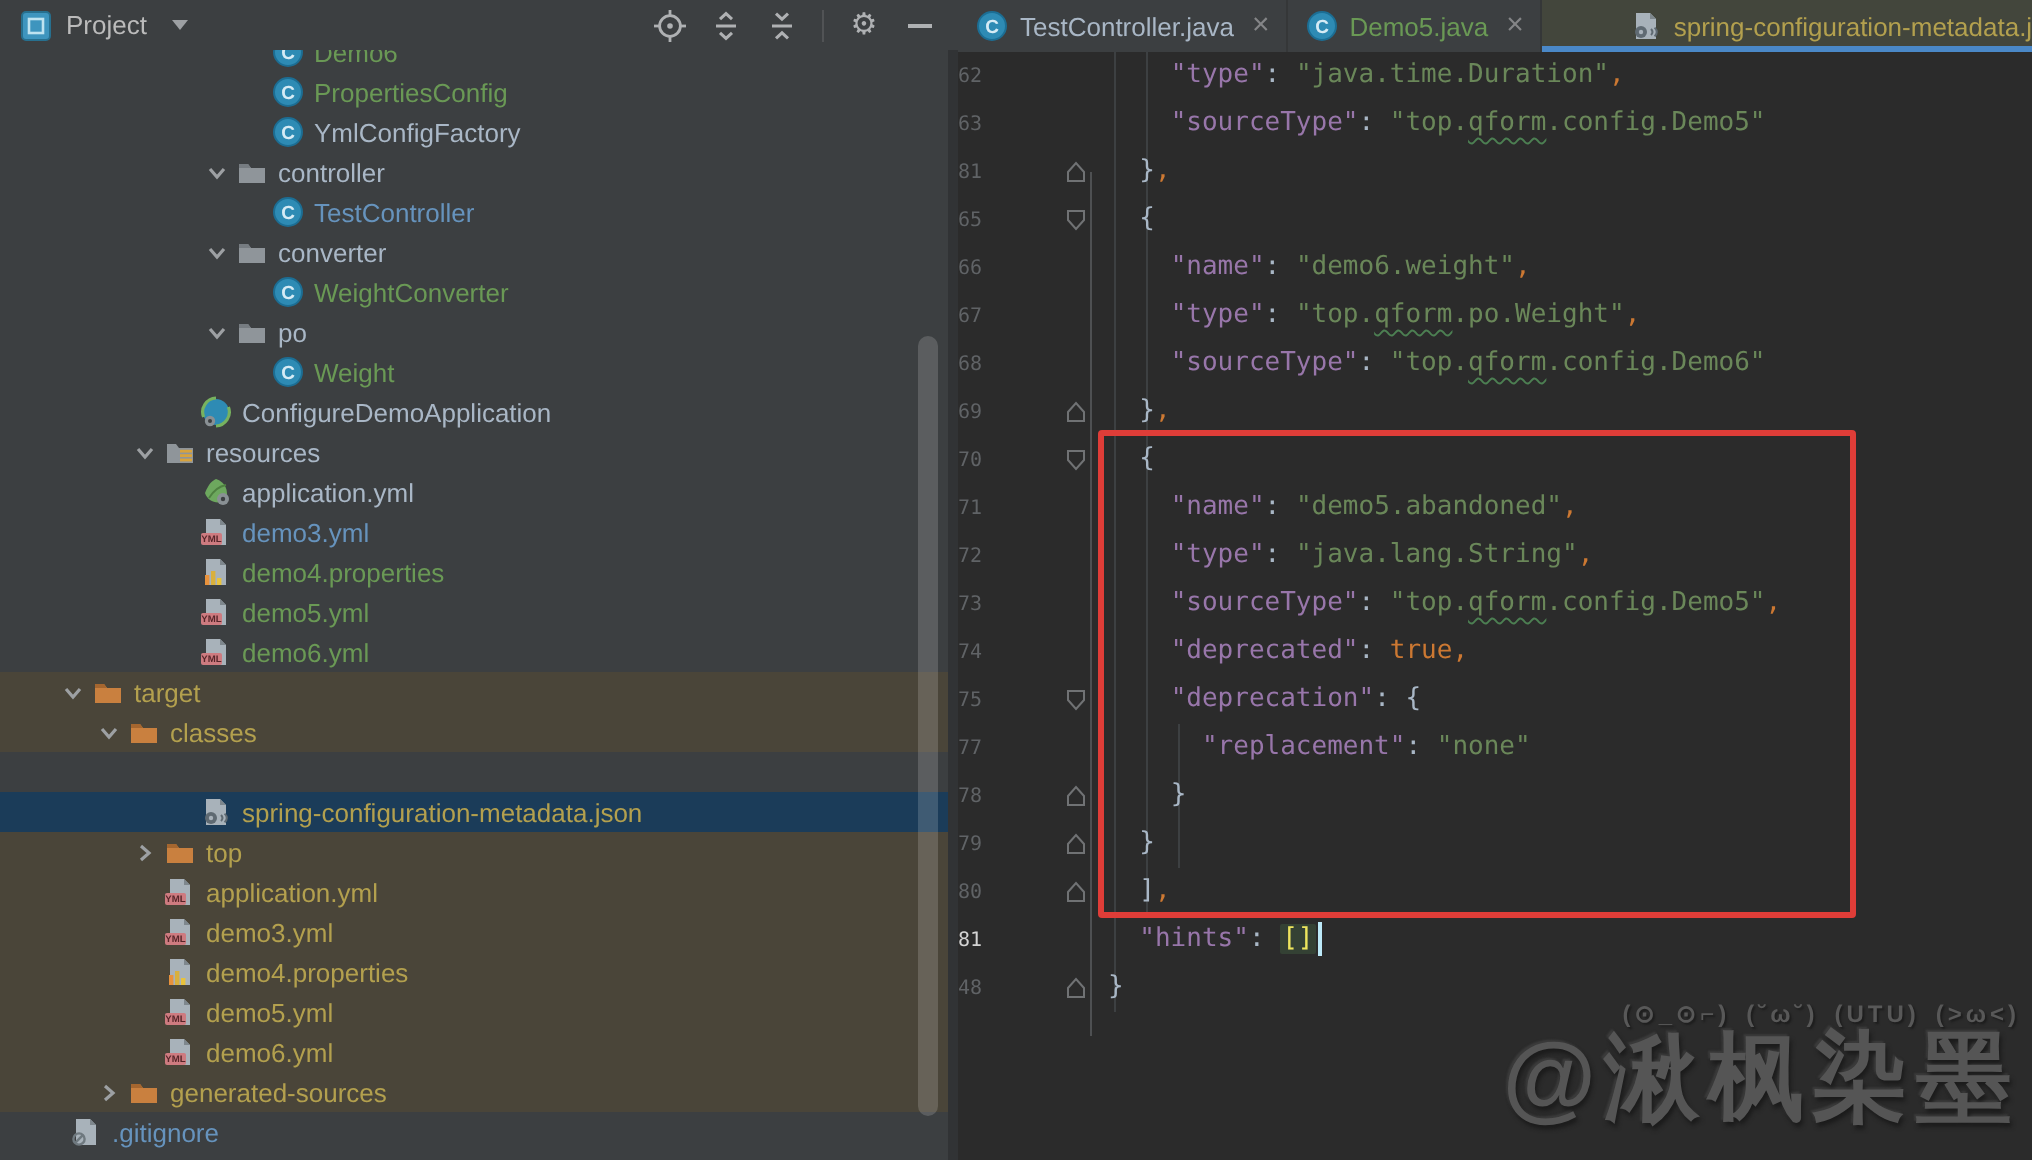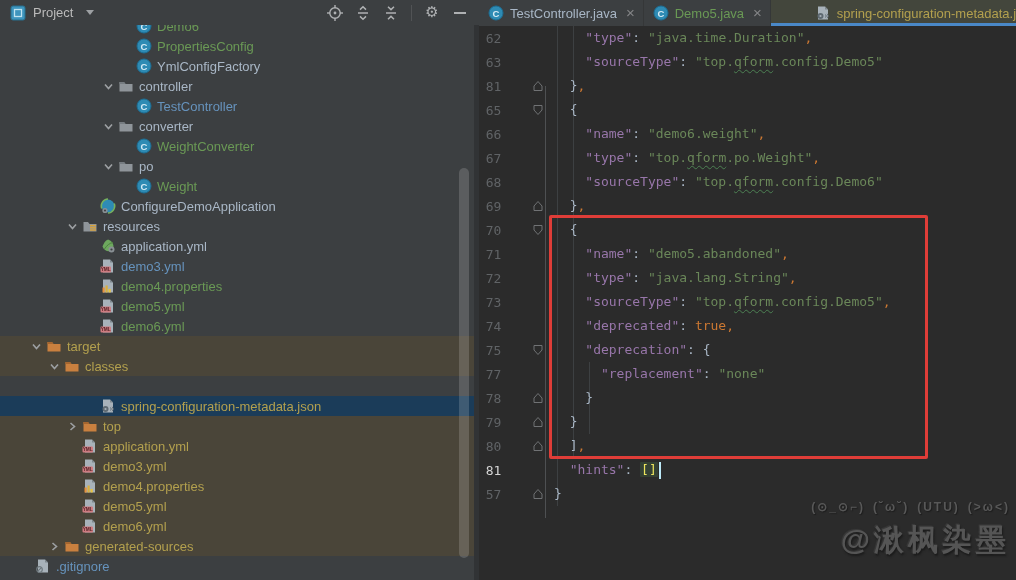--- a/index.html
+++ b/index.html
@@ -44,41 +44,41 @@
             display:flex; align-items:stretch; }
   .tab { display:flex; align-items:center; gap:6px; padding:0 8px 0 9px; font-size:13px;
          border-right:1px solid #353738; position:relative; white-space:nowrap; }
   .tab .close { color:#848587; font-size:15px; line-height:14px; margin-left:3px; }
   .tab.active { flex:1; background:#43463C; padding-left:44px; border-right:none; }
   .tab.active::after { content:""; position:absolute; left:0; right:0; bottom:0; height:3px; background:#4A88C7; }
 
   #code-area { position:absolute; left:0; top:26px; width:537px; height:554px; }
   .code-row { position:relative; display:flex; height:24px; align-items:center; z-index:2;
               font-family:"DejaVu Sans Mono", monospace; font-size:13px; }
-  .ln { width:29px; flex:0 0 29px; text-align:center; color:#606366; font-size:13px; }
+  .ln { width:29px; flex:0 0 29px; text-align:left; color:#606366; font-size:10px; }
   .ln.cur { color:#D4D4D4; }
   .foldc { width:46px; flex:0 0 46px; position:relative; height:24px; }
   .foldc svg { position:absolute; left:24px; top:6px; }
   .codetext { white-space:pre; line-height:24px; }
 
   .tk-k { color:#9876AA; } .tk-s { color:#6A8759; } .tk-p { color:#A9B7C6; } .tk-o { color:#CC7832; }
   .tk-st { color:#6A8759; text-decoration:underline wavy #4C8052 1px; text-underline-offset:3px; }
   .tk-bh { color:#EDE55E; background:#344134; border-radius:1px; padding:0 1px; }
   .caret-bar { display:inline-block; width:2px; height:17px; background:#BCE9F8; vertical-align:middle; margin-left:1px; }
 
   .iguide { position:absolute; width:1px; background:#3D4042; z-index:1; }
   #fold-line { position:absolute; left:66px; width:1px; background:#4E5052; z-index:1; }
 
   #hl-rect { position:absolute; left:70px; top:189px; width:379px; height:244px;
              border:3px solid #DF3D38; border-radius:2px; z-index:4; }
 
   #watermark { position:absolute; right:6px; top:474px; text-align:right; z-index:1; color:#585858; }
   #wm-emotes { font-size:12px; font-weight:bold; letter-spacing:2px;
                text-shadow:1px 1px 1px #1d1d1d; }
-  #wm-name { font-size:30px; font-weight:bold; line-height:52px; color:#555555;
+  #wm-name { font-size:48px; font-weight:bold; line-height:52px; color:#555555;
              text-shadow:1px 2px 2px #1b1b1b, -1px -1px 1px #3c3c3c; letter-spacing:4px; }
 </style>
 </head>
 <body>
 
 <div id="app">
 
   <div id="left-panel">
     <div id="tree">
         <div class="tree-row" style="top: 16px; padding-left: 117px;">
@@ -569,21 +569,21 @@
               </svg>
             </span>
             <span class="codetext">  <span class="tk-p">]</span><span class="tk-o">,</span></span>
           </div>
           <div class="code-row">
             <span class="ln cur">81</span>
             <span class="foldc"></span>
             <span class="codetext">  <span class="tk-k">"hints"</span><span class="tk-p">: </span><span class="tk-bh">[]</span><span class="caret-bar"></span></span>
           </div>
           <div class="code-row">
-            <span class="ln">57</span>
+            <span class="ln">48</span>
             <span class="foldc">
               <svg width="12" height="12" viewBox="0 0 12 12">
                 <polygon points="2,10.5 2,6 6,1.5 10,6 10,10.5" fill="#2B2B2B" stroke="#707274"></polygon>
               </svg>
             </span>
             <span class="codetext"><span class="tk-p">}</span></span>
           </div>
         </div>
       <div id="hl-rect"></div>
       <div id="watermark">

